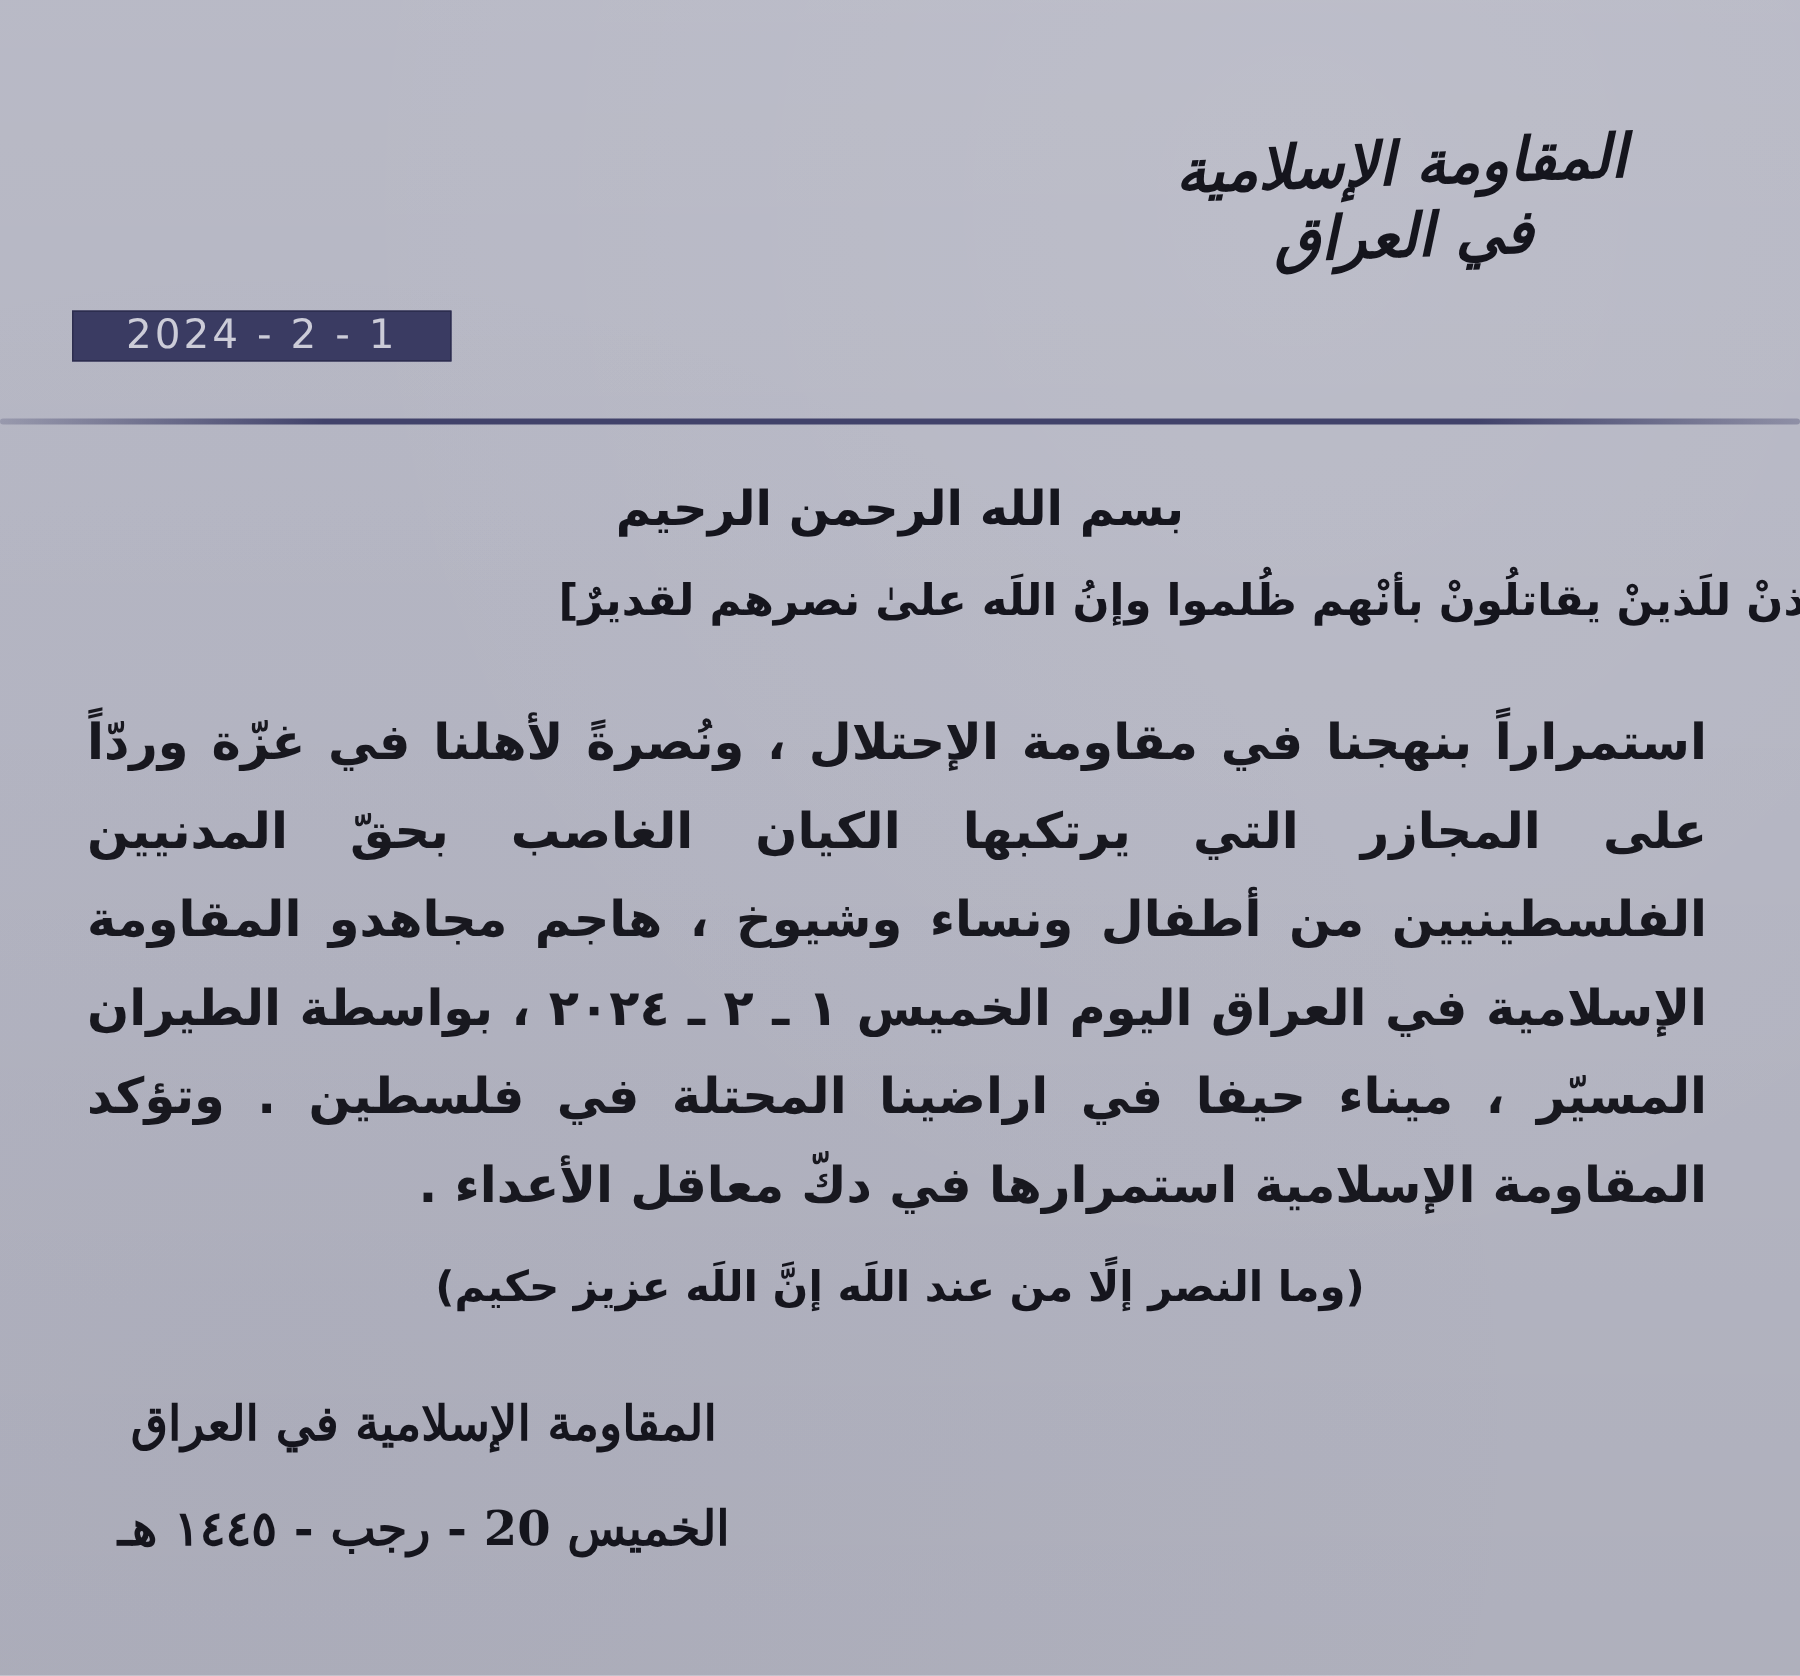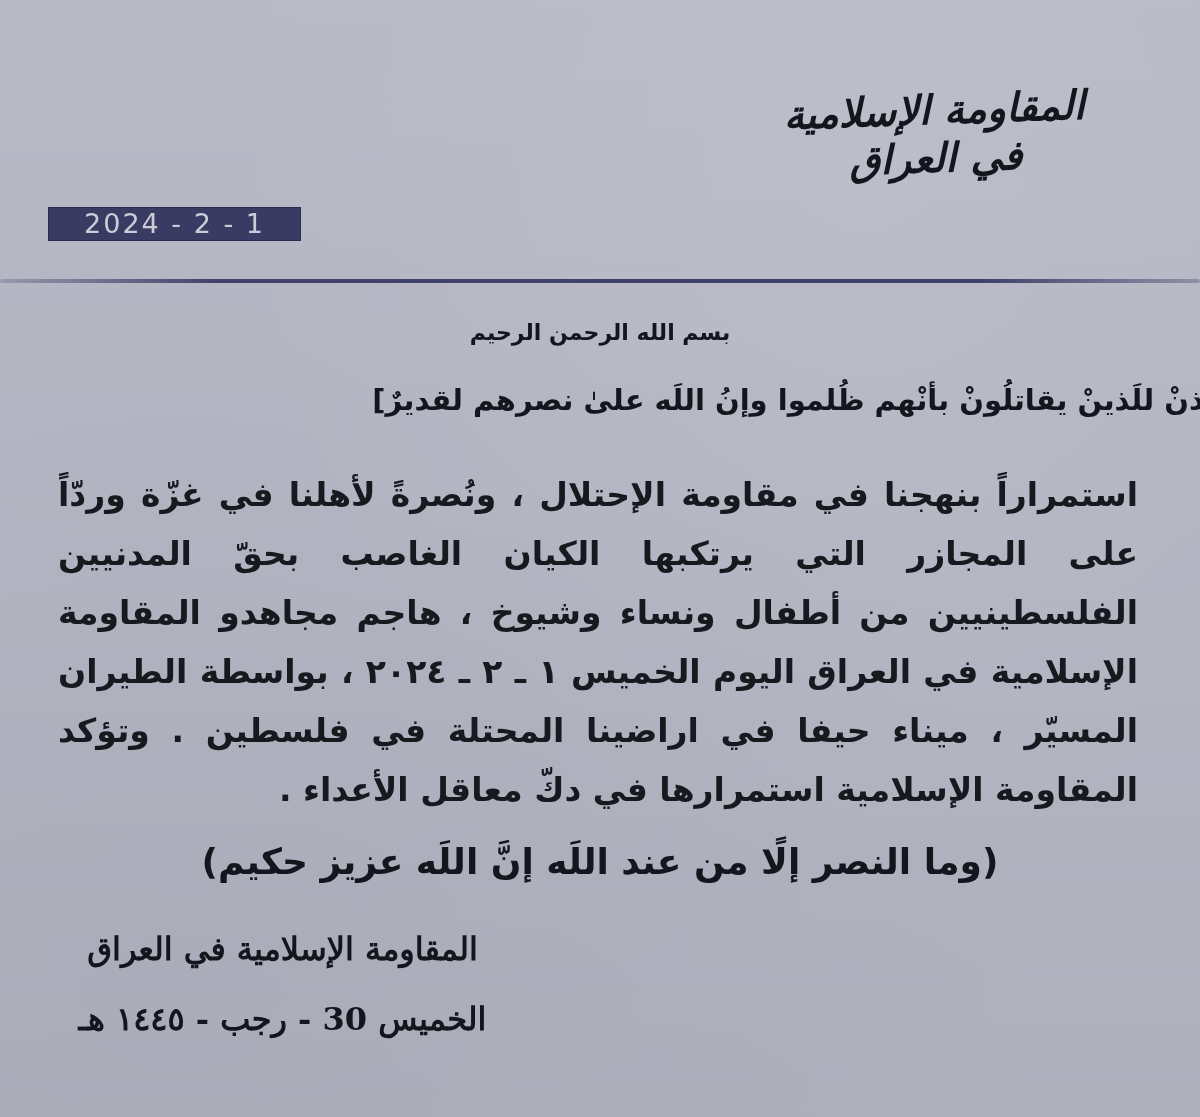--- a/index.html
+++ b/index.html
@@ -71,21 +71,21 @@
       rgba(65,66,106,0.35) 100%);
   }
 
   .basmala {
     position: absolute;
     top: 320px;
     left: 0;
     width: 100%;
     text-align: center;
     direction: rtl;
-    font-size: 22px;
+    font-size: 32px;
     font-weight: 800;
     color: #15151d;
   }
 
   .verse-top {
     position: absolute;
     top: 383px;
     left: 0;
     width: 100%;
     text-align: right;
@@ -109,21 +109,21 @@
     color: #18181f;
   }
 
   .verse-bottom {
     position: absolute;
     top: 841px;
     left: 0;
     width: 100%;
     text-align: center;
     direction: rtl;
-    font-size: 36px;
+    font-size: 28px;
     font-weight: 800;
     color: #15151d;
   }
 
   .signature {
     position: absolute;
     top: 925px;
     left: 55px;
     width: 455px;
     direction: rtl;
@@ -156,16 +156,16 @@
   <div class="basmala">بسم الله الرحمن الرحيم</div>
 
   <div class="verse-top">[أذنْ للَذينْ يقاتلُونْ بأنْهم ظُلموا وإنُ اللَه علىٰ نصرهم لقديرٌ]</div>
 
   <div class="body-paragraph">استمراراً بنهجنا في مقاومة الإحتلال ، ونُصرةً لأهلنا في غزّة وردّاً على المجازر التي يرتكبها الكيان الغاصب بحقّ المدنيين الفلسطينيين من أطفال ونساء وشيوخ ، هاجم مجاهدو المقاومة الإسلامية في العراق اليوم الخميس ١ ـ ٢ ـ ٢٠٢٤ ، بواسطة الطيران المسيّر ، ميناء حيفا في اراضينا المحتلة في فلسطين . وتؤكد المقاومة الإسلامية استمرارها في دكّ معاقل الأعداء .</div>
 
   <div class="verse-bottom">(وما النصر إلًا من عند اللَه  إنَّ اللَه عزيز حكيم)</div>
 
   <div class="signature">
     <div class="sig-name">المقاومة الإسلامية في العراق</div>
-    <div class="sig-date">الخميس 30 - رجب - ١٤٤٥ هـ</div>
+    <div class="sig-date">الخميس 20 - رجب - ١٤٤٥ هـ</div>
   </div>
 
 </div>
 
 </body></html>

